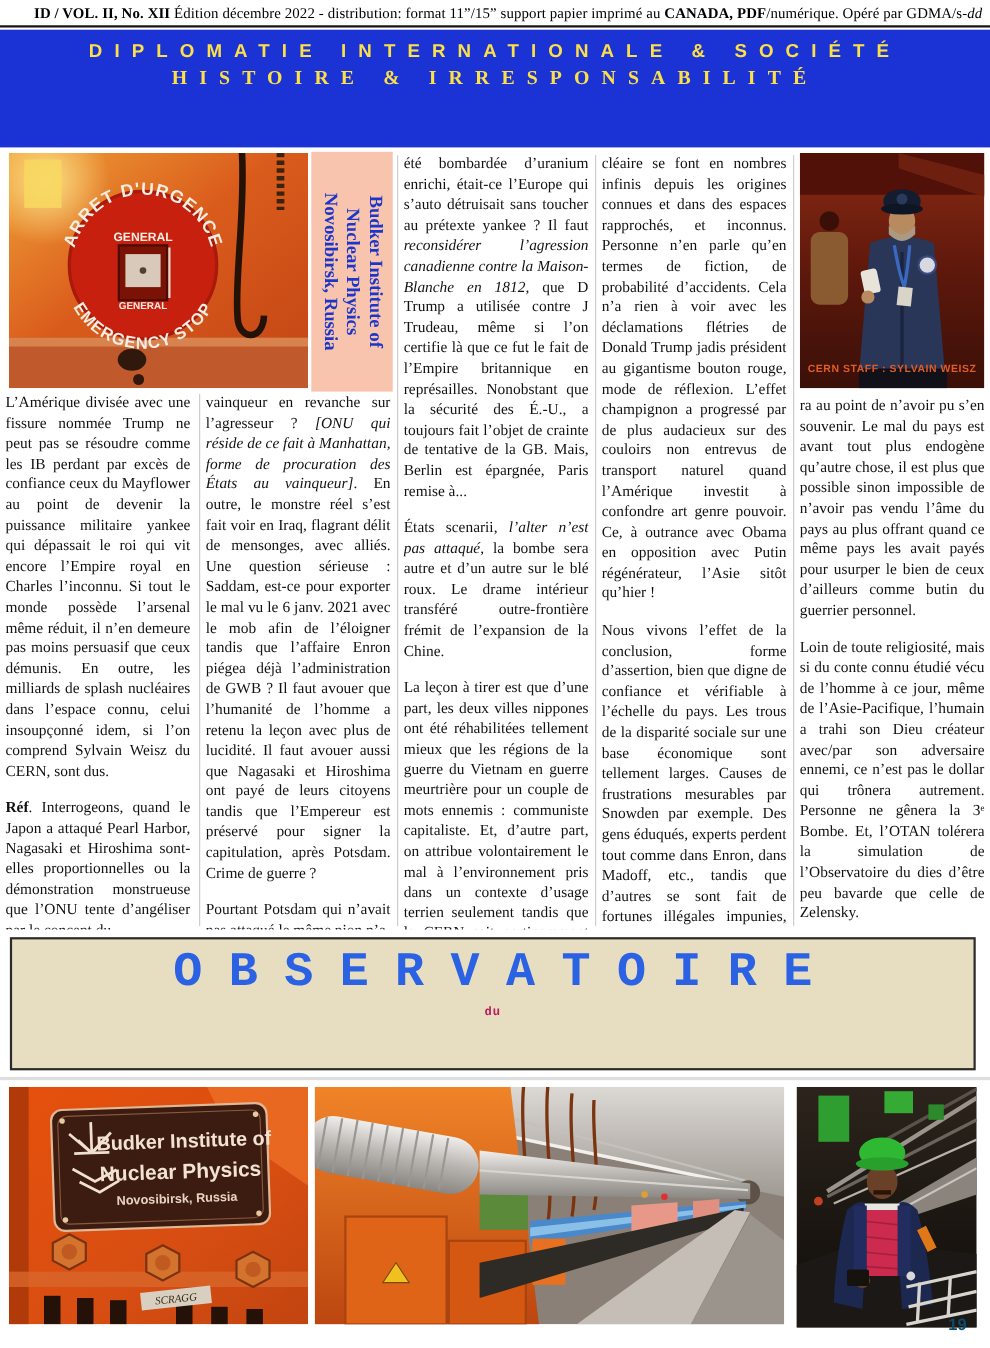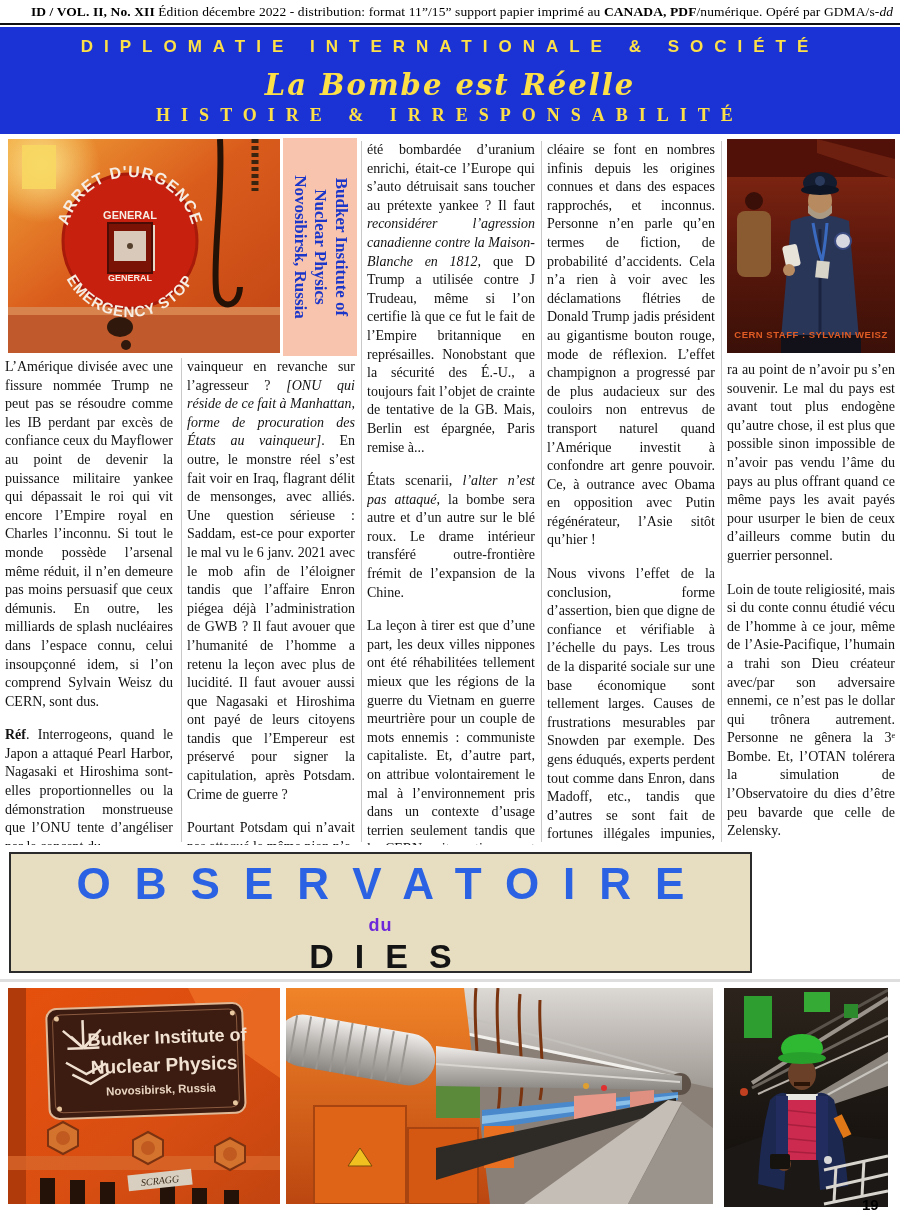--- a/index.html
+++ b/index.html
@@ -35,44 +35,43 @@
 
   
   .side-banner{position:absolute;left:283px;top:138px;width:74px;height:218px;background:#f8c4ae;}
   .side-banner-inner{position:absolute;left:50%;top:50%;width:218px;
      transform:translate(-50%,-50%) rotate(90deg);text-align:center;
      font-family:"Liberation Serif",serif;font-weight:bold;font-size:17px;
      line-height:1.22;color:#1b36c8;}
   .side-banner-inner span{display:block;}
 
   
-  .obs{position:absolute;left:9px;top:852px;width:743px;height:121px;background:#e7ddc1;
+  .obs{position:absolute;left:9px;top:852px;width:878px;height:121px;background:#e7ddc1;
        border:2px solid #2b2b2b;box-sizing:border-box;text-align:center;
-       font-family:Liberation Sans, sans-serif;}
+       font-family:Liberation Mono, monospace;}
   .obs-title{margin-top:5px;font-weight:bold;font-size:44px;letter-spacing:24px;
        text-indent:24px;color:#2b62e3;}
-  .obs-du{margin-top:6px;font-weight:bold;font-size:18px;letter-spacing:1px;color:#6d28d9;}
+  .obs-du{margin-top:6px;font-weight:bold;font-size:11px;letter-spacing:1px;color:#be185d;}
   .obs-dies{margin-top:1px;font-weight:bold;font-size:34px;letter-spacing:21px;
        text-indent:21px;color:#141414;}
   .strip-line{position:absolute;top:979px;left:0;width:100%;height:3px;background:#dedede;}
 
   .page-number{position:absolute;left:862px;top:1196px;font-family:"Liberation Sans",sans-serif;
-       font-weight:bold;font-size:15px;color:#000000;}
+       font-weight:bold;font-size:15px;color:#0c4a6e;}
 </style>
 </head>
 <body>
 
 <div class="page">
 
   <div class="masthead"><span class="bold">ID / VOL. II, No. XII </span><span>Édition décembre 2022 - distribution: format 11”/15” support papier imprimé au </span><span class="bold">CANADA, PDF</span><span>/numérique. Opéré par GDMA/s-</span><span class="italic">dd</span></div>
   <div class="rule"></div>
 
   <div class="band">
     <div class="kicker">DIPLOMATIE INTERNATIONALE &amp; SOCIÉTÉ</div>
-    <div class="script-title">La Bombe est Réelle</div>
     <div class="headline">HISTOIRE &amp; IRRESPONSABILITÉ</div>
   </div>
 
   <div class="photo" style="left:8px;top:139px;width:272px;height:214px;">
     <svg width="272" height="214" viewBox="0 0 272 214">
       <defs>
         <linearGradient id="embg" x1="0" y1="0" x2="1" y2="1">
           <stop offset="0" stop-color="#f0a238"></stop>
             <stop offset="0.45" stop-color="#da5c1c"></stop>
             <stop offset="1" stop-color="#c24414"></stop>
@@ -172,21 +171,20 @@
       <p class="para"><span>Nous vivons l’effet de la conclusion, forme d’assertion, bien que digne de confiance et vérifiable à l’échelle du pays. Les trous de la disparité sociale sur une base économique sont tellement larges. Causes de frustrations mesurables par Snowden par exemple. Des gens éduqués, experts perdent tout comme dans Enron, dans Madoff, etc., tandis que d’autres se sont fait de fortunes illégales impunies, pour tant de générations que la mémoire oublie-</span></p>
     </div>
   <div class="col" style="left:727px;top:361px;height:484px;">
       <p class="para"><span>ra au point de n’avoir pu s’en souvenir. Le mal du pays est avant tout plus endogène qu’autre chose, il est plus que possible sinon impossible de n’avoir pas vendu l’âme du pays au plus offrant quand ce même pays les avait payés pour usurper le bien de ceux d’ailleurs comme butin du guerrier personnel.</span></p>
       <p class="para"><span>Loin de toute religiosité, mais si du conte connu étudié vécu de l’homme à ce jour, même de l’Asie-Pacifique, l’humain a trahi son Dieu créateur avec/par son adversaire ennemi, ce n’est pas le dollar qui trônera autrement. Personne ne gênera la 3ᵉ Bombe. Et, l’OTAN tolérera la simulation de l’Observatoire du dies d’être peu bavarde que celle de Zelensky.</span></p>
     </div>
 
   <div class="obs">
     <div class="obs-title">OBSERVATOIRE</div>
     <div class="obs-du">du</div>
-    <div class="obs-dies">DIES</div>
   </div>
   <div class="strip-line"></div>
 
   <div class="photo" style="left:8px;top:988px;width:272px;height:216px;">
     <svg width="272" height="216" viewBox="0 0 272 216">
       <defs>
         <linearGradient id="plbg" x1="0" y1="0" x2="1" y2="1">
           <stop offset="0" stop-color="#e6500c"></stop>
             <stop offset="0.6" stop-color="#d84e12"></stop>
             <stop offset="1" stop-color="#c24410"></stop>

